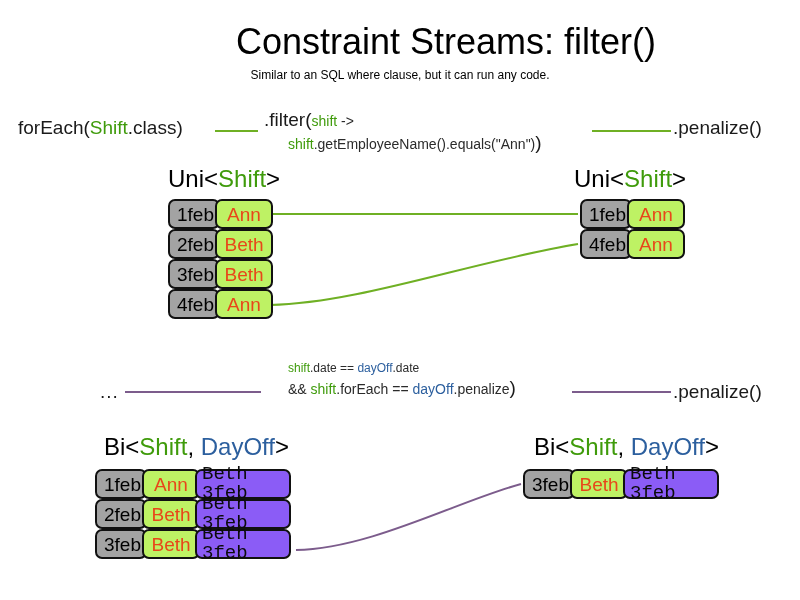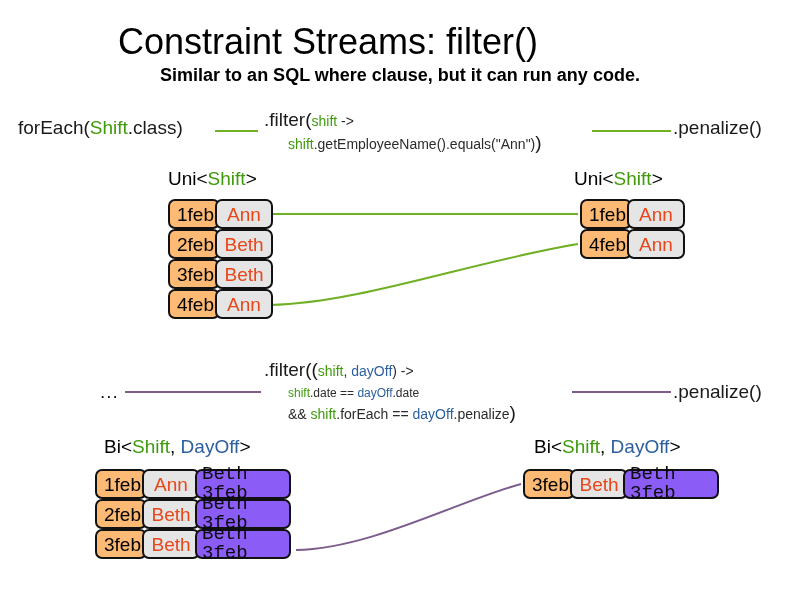--- a/index.html
+++ b/index.html
@@ -10,27 +10,27 @@
     color:#000000;
     overflow:hidden;
     position:relative;
   }
   .stage{position:absolute;left:0;top:0;width:800px;height:600px;}
   #wires{position:absolute;left:0;top:0;width:800px;height:600px;pointer-events:none;}
 
   .abs{position:absolute;white-space:nowrap;}
 
   .title{
-    left:0;top:22px;width:656px;text-align:center;
+    left:0;top:22px;width:656px;text-align:right;
     font-size:36px;line-height:40px;
     font-family:"Liberation Sans", sans-serif;
   }
   .subtitle{
     left:0;top:66px;width:800px;text-align:center;
-    font-size:18px;line-height:18px;font-weight:bold;
+    font-size:12px;line-height:18px;
   }
 
   
   .code{font-size:17px;line-height:23px;color:#1a1a1a;}
   .code .sm{font-size:14px;}
   .g{color:#3f9b0b;}
   .b{color:#2c5f9e;}
   .dark{color:#2b2b2b;}
 
   .foreach{left:18px;top:116px;font-size:19px;line-height:24px;}
@@ -42,40 +42,40 @@
   .filter1 .l1{font-size:19px;line-height:23px;}
   .filter1 .l2{font-size:14px;line-height:20px;padding-left:24px;}
 
   .filter2{left:264px;top:358px;}
   .filter2 .l1{font-size:19px;line-height:23px;}
   .filter2 .l2{font-size:12px;line-height:20px;padding-left:24px;}
   .filter2 .l3{font-size:14px;line-height:20px;padding-left:24px;}
   .paren-big{font-size:19px;}
 
   
-  .streamlabel{font-size:19px;line-height:22px;}
+  .streamlabel{font-size:24px;line-height:22px;}
   .lbl-uni-left{left:168px;top:168px;}
   .lbl-uni-right{left:574px;top:168px;}
   .lbl-bi-left{left:104px;top:436px;}
   .lbl-bi-right{left:534px;top:436px;}
 
   
   .card{position:absolute;display:flex;align-items:stretch;height:30px;}
   .cell{
     box-sizing:border-box;
     border:2px solid #111111;
     border-radius:7px;
     display:flex;align-items:center;justify-content:center;
     font-size:19px;
     line-height:19px;
     padding:0 5px;
     position:relative;
   }
-  .cell.date{background:#fdba74;color:#000000;padding-left:8px;}
-  .cell.name{background:#e5e5e5;color:#e8471a;margin-left:-5px;}
+  .cell.date{background:#a3a3a3;color:#000000;padding-left:8px;}
+  .cell.name{background:#bef264;color:#e8471a;margin-left:-5px;}
   .cell.off{background:#8b5cf6;color:#0b0b0b;margin-left:-5px;font-family:Liberation Mono, monospace;}
 
   .w-date{width:52px;}
   .w-name{width:58px;}
   .w-off{width:96px;}
 
   
   #uni-left .card{left:168px;}
   #uni-left .r0{top:199px;}
   #uni-left .r1{top:229px;}
@@ -161,21 +161,20 @@
     </div>
     <div class="card r1">
       <div class="cell date w-date">4feb</div>
       <div class="cell name w-name">Ann</div>
     </div>
   </div>
 
   <div class="abs dots code">...</div>
 
   <div class="abs filter2 code">
-    <div class="l1"><span>.filter((</span><span class="g sm">shift</span><span class="sm dark">, </span><span class="b sm">dayOff</span><span class="sm dark">) -&gt;</span></div>
     <div class="l2"><span class="g">shift</span><span class="dark">.date == </span><span class="b">dayOff</span><span class="dark">.date</span></div>
     <div class="l3"><span class="dark">&amp;&amp; </span><span class="g">shift</span><span class="dark">.forEach == </span><span class="b">dayOff</span><span class="dark">.penalize</span><span class="paren-big">)</span></div>
   </div>
 
   <div class="abs pen2 code">.penalize()</div>
 
   <div class="abs streamlabel lbl-bi-left"><span>Bi&lt;</span><span class="g">Shift</span><span>, </span><span class="b">DayOff</span><span>&gt;</span></div>
 
   <div class="abs streamlabel lbl-bi-right"><span>Bi&lt;</span><span class="g">Shift</span><span>, </span><span class="b">DayOff</span><span>&gt;</span></div>
 

